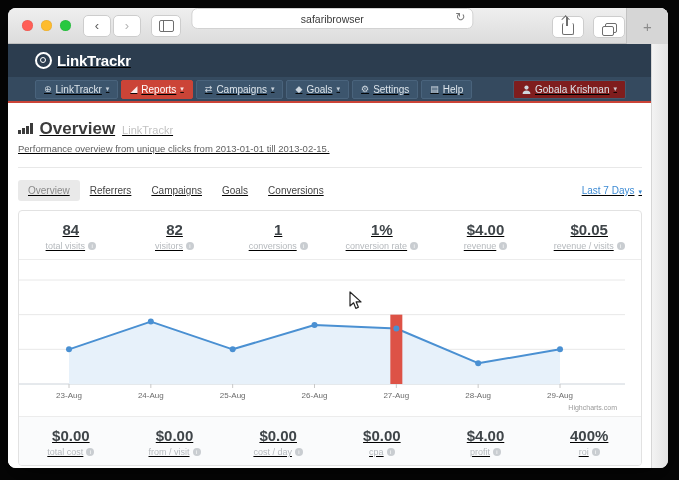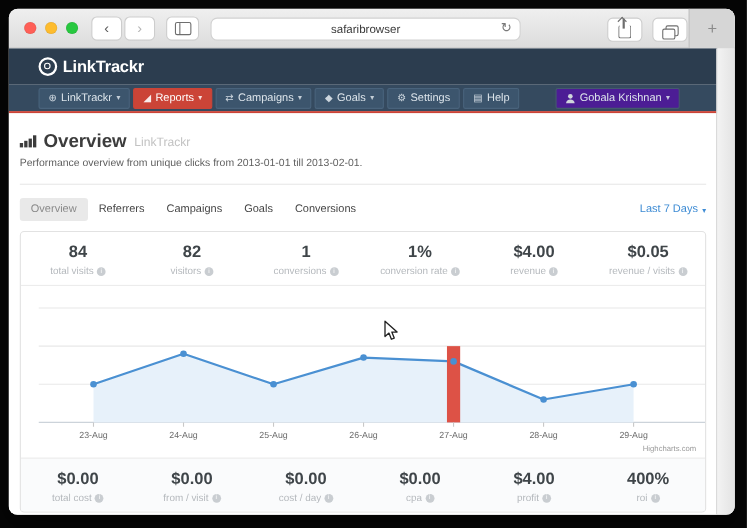--- a/index.html
+++ b/index.html
@@ -16,51 +16,51 @@
   .lights{display:flex;gap:8px;margin-right:12px;}
   .light{width:11px;height:11px;border-radius:50%;box-shadow:inset 0 0 1px rgba(0,0,0,.25);}
   .tb-btn{background:#fff;border:1px solid #cdcdcd;border-radius:5px;height:20px;display:flex;
     align-items:center;justify-content:center;color:#5c5c5c;font-size:13px;line-height:1;}
   .nav-arrows{display:flex;gap:2px;margin-right:10px;}
   .nav-arrows .tb-btn{width:26px;}
   .nav-arrows .fwd{color:#b5b5b5;}
   .sidebar-btn{width:28px;margin-right:10px;}
   .sidebar-glyph{width:13px;height:10px;border:1.5px solid #6e6e6e;border-radius:2px;position:relative;}
   .sidebar-glyph::after{content:"";position:absolute;left:3px;top:0;bottom:0;width:1.5px;background:#6e6e6e;}
-  .addressbar{position:absolute;left:50%;top:8px;transform:translateX(-52%);width:280px;height:19px;
+  .addressbar{position:absolute;left:50%;top:0;transform:translateX(-52%);width:280px;height:19px;
     background:#fff;border:1px solid #d2d2d2;border-radius:6px;display:flex;align-items:center;justify-content:center;}
   .addr-text{font-size:10.5px;color:#3a3a3a;}
   .reload{position:absolute;right:7px;top:1px;font-size:12px;color:#7a7a7a;}
   .tb-right{position:absolute;right:43px;top:8px;display:flex;gap:9px;}
   .share-btn,.tabs-btn{width:30px;}
   .share-glyph{width:10px;height:11px;border:1.5px solid #6e6e6e;border-radius:2px;border-top:none;position:relative;margin-top:3px;}
   .share-glyph::before{content:"";position:absolute;left:3.2px;top:-6px;width:1.5px;height:9px;background:#6e6e6e;}
   .share-glyph::after{content:"";position:absolute;left:1.2px;top:-6px;width:5px;height:5px;
     border-left:1.5px solid #6e6e6e;border-top:1.5px solid #6e6e6e;transform:rotate(45deg);transform-origin:3px 1px;}
   .tabs-glyph{width:10px;height:8px;border:1.5px solid #6e6e6e;border-radius:2px;position:relative;margin-left:3px;margin-top:2px;}
   .tabs-glyph::before{content:"";position:absolute;left:-4px;top:2px;width:10px;height:8px;border:1.5px solid #6e6e6e;
     border-radius:2px;background:#fff;}
   .newtab-area{position:absolute;right:0;top:0;width:41px;height:36px;background:#d6d6d6;
     border-left:1px solid #c2c2c2;display:flex;align-items:center;justify-content:center;
     color:#8b8b8b;font-size:15px;}
   
-  .win-body{position:absolute;top:36px;left:0;right:16px;bottom:0;background:#fff;}
+  .win-body{position:absolute;top:36px;left:0;right:16px;bottom:0;background:#fff;text-decoration:underline;}
   .scroll-strip{position:absolute;top:36px;right:0;width:16px;bottom:0;background:linear-gradient(90deg,#f3f3f3,#e3e3e3);
     border-left:1px solid #d6d6d6;}
   .app-header{height:33px;background:#2c3d4f;display:flex;align-items:center;padding-left:27px;}
   .logo{display:flex;align-items:center;gap:5px;color:#fff;font-size:15px;font-weight:700;letter-spacing:-.2px;}
   .logo-ring{width:13px;height:13px;border:2.5px solid #fff;border-radius:50%;position:relative;}
   .logo-ring::after{content:"";position:absolute;left:3px;top:3px;width:4px;height:4px;border:1.5px solid #fff;border-radius:50%;}
   .navbar{height:24px;background:#354a5f;display:flex;align-items:center;padding:0 22px 0 27px;}
   .nav-item{display:flex;align-items:center;gap:4px;font-size:10px;color:#dde5eb;background:#3c556d;
     border:1px solid #49637c;border-radius:2px;padding:3px 8px;margin-right:3px;text-decoration:none;cursor:pointer;}
   .nav-item.active{background:#cb4437;border-color:#cb4437;color:#fff;}
   .nav-ic{font-size:9px;opacity:.9;}
   .caret{font-size:7px;opacity:.85;}
-  .nav-user{margin-left:auto;margin-right:12px;background:#4c1d95;border-color:#44596e;}
+  .nav-user{margin-left:auto;margin-right:4px;background:#7f1d1d;border-color:#44596e;}
   .red-line{height:2px;background:#cb4437;}
   
   .content{background:#fff;}
   .container{width:624px;margin:0 auto;}
   .title-block{padding-top:17px;border-bottom:1px solid #e8e8e8;padding-bottom:13px;}
   .title-row{display:flex;align-items:flex-end;}
   .chart-bars-icon{display:flex;align-items:flex-end;gap:1.5px;margin-right:7px;margin-bottom:3px;}
   .chart-bars-icon i{display:block;width:2.5px;background:#3b3b3b;}
   .page-title{font-size:17px;color:#3c3c3c;font-weight:600;line-height:1;}
   .title-suffix{font-size:11px;color:#c2c2c2;margin-left:7px;margin-bottom:1px;}
@@ -72,21 +72,21 @@
   .range-selector .caret{opacity:1;font-size:7px;}
   
   .panel{margin-top:9px;border:1px solid #e2e2e2;border-radius:4px;overflow:hidden;background:#fff;}
   .stats-row{display:flex;}
   .stats-row.top{border-bottom:1px solid #ececec;}
   .stat{flex:1;text-align:center;padding:10px 0 8px;}
   .stat-value{font-size:15px;font-weight:600;color:#3f4549;}
   .stat-label{font-size:9px;color:#b5b9bd;margin-top:3px;}
   .info{display:inline-flex;align-items:center;justify-content:center;width:8px;height:8px;border-radius:50%;
     background:#c9cdd1;color:#fff;font-size:6px;line-height:1;margin-left:3px;vertical-align:1px;cursor:pointer;}
-  .chart-wrap{height:156px;position:relative;text-align:right;}
+  .chart-wrap{height:156px;position:relative;}
   .chart-wrap svg text{font-family:"Liberation Sans","DejaVu Sans",sans-serif;}
   .stats-row.bottom{background:#fafbfc;border-top:1px solid #ececec;}
   
   .cursor{position:absolute;left:349px;top:291px;pointer-events:none;z-index:50;}
 </style>
 </head>
 <body>
 
 <div class="window">
 
@@ -180,21 +180,21 @@
           <div class="title-row">
             <span class="chart-bars-icon">
               <i style="height:4px"></i>
                 <i style="height:6px"></i>
                 <i style="height:8px"></i>
                 <i style="height:11px"></i>
             </span>
             <span class="page-title">Overview</span>
             <span class="title-suffix">LinkTrackr</span>
           </div>
-          <div class="subtitle">Performance overview from unique clicks from 2013-01-01 till 2013-02-01.</div>
+          <div class="subtitle">Performance overview from unique clicks from 2013-01-01 till 2013-02-15.</div>
         </div>
 
         <div class="tabs-row">
           <span class="tab active">Overview</span>
           <span class="tab">Referrers</span>
           <span class="tab">Campaigns</span>
           <span class="tab">Goals</span>
           <span class="tab">Conversions</span>
           <span class="range-selector">
             <span>Last 7 Days</span>

